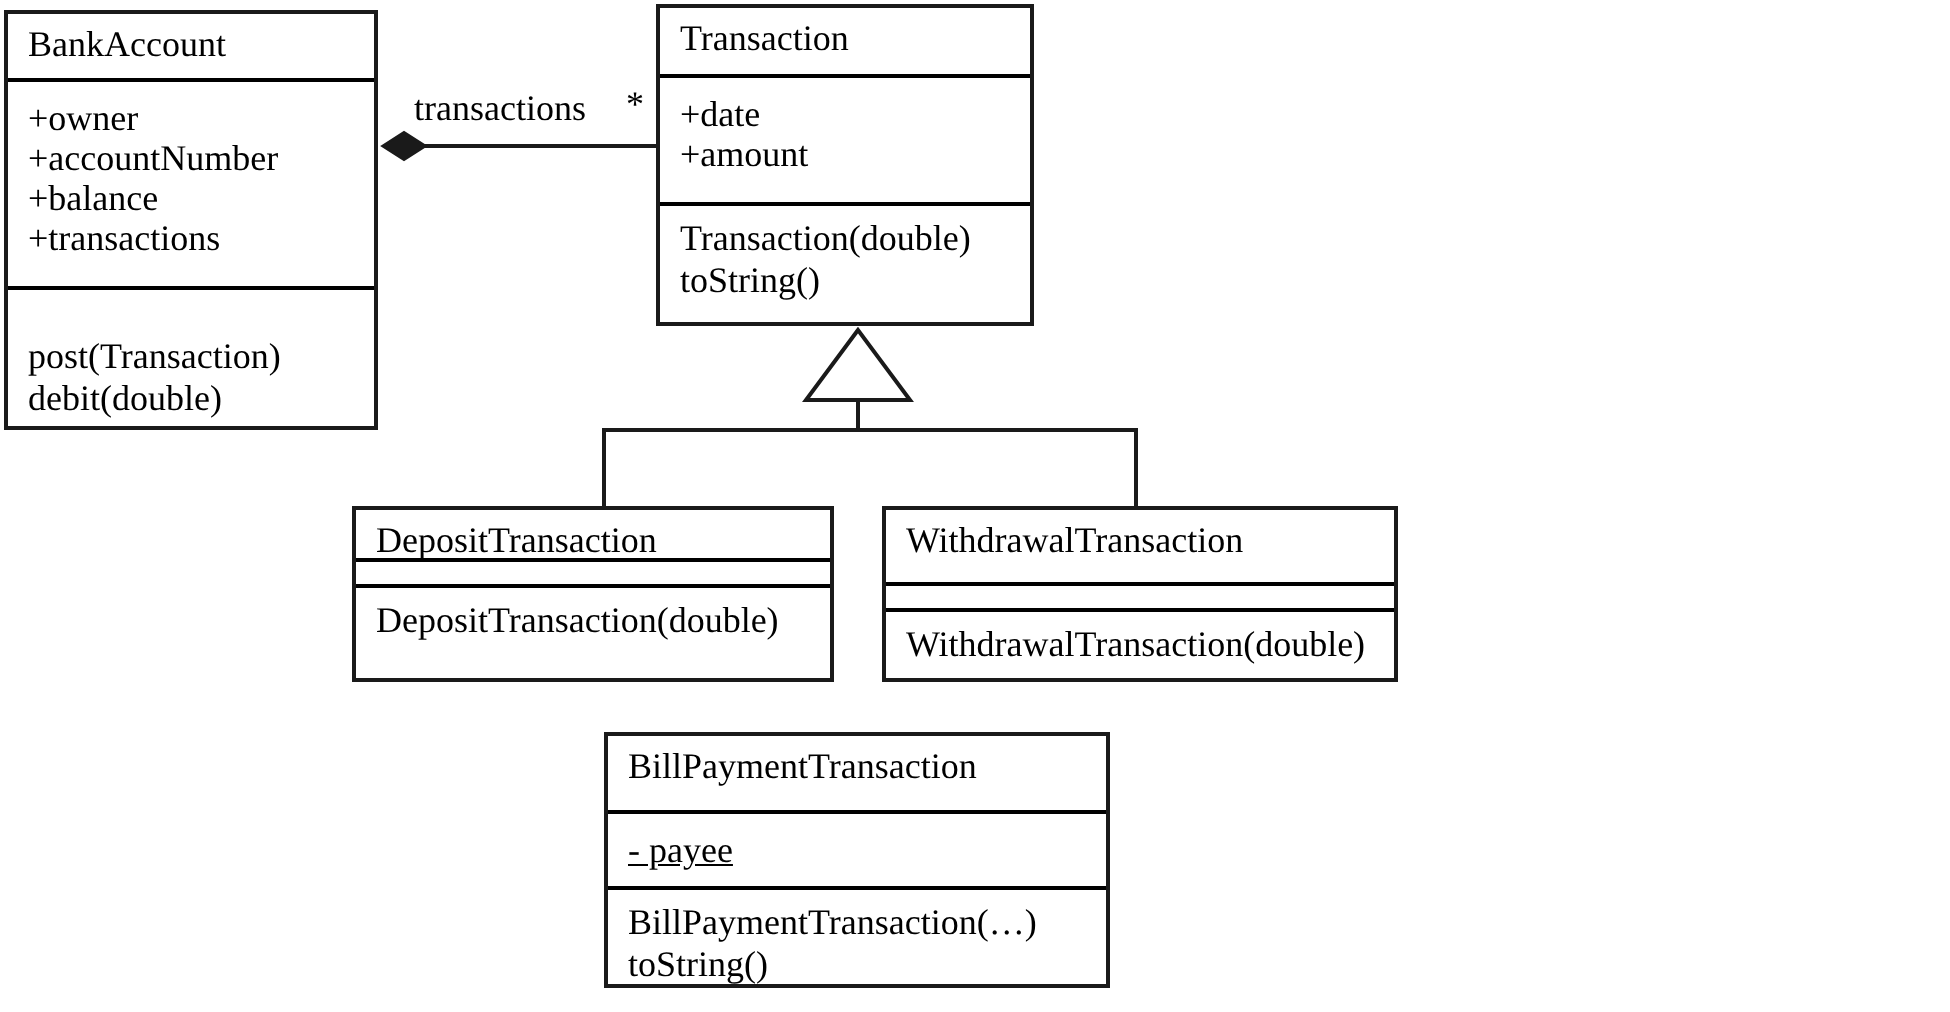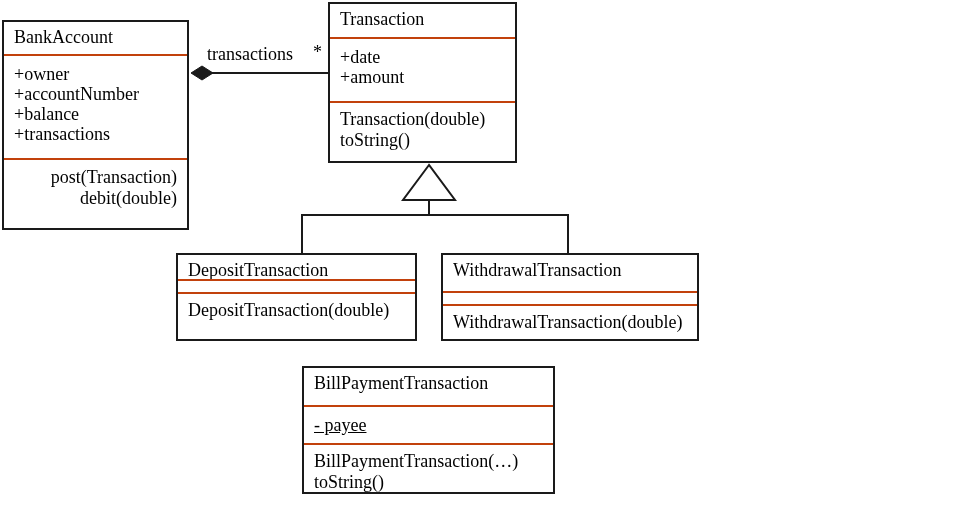--- a/index.html
+++ b/index.html
@@ -31,21 +31,21 @@
     font-size: 18px;
     line-height: 21px;
   }
   .uml-title {
     box-sizing: border-box;
     padding: 5px 10px 0 10px;
     flex: 0 0 auto;
   }
   .uml-compartment {
     box-sizing: border-box;
-    border-top: 2px solid #c2410c;
+    border-top: 2px solid #000000;
     padding: 8px 10px 0 10px;
     flex: 0 0 auto;
   }
   .uml-compartment.empty {
     padding: 0;
   }
   .uml-compartment.last {
     flex: 1 1 auto;
   }
   .uml-line {
@@ -72,29 +72,29 @@
     <line x1="211" y1="73" x2="328" y2="73" stroke="#1a1a1a" stroke-width="2"></line>
     <polygon points="191,73 202,66 213,73 202,80" fill="#1a1a1a" stroke="#1a1a1a" stroke-width="1"></polygon>
 
     <path d="M429,200 L429,215 M302,215 L568,215 M302,214 L302,254 M568,214 L568,254" fill="none" stroke="#1a1a1a" stroke-width="2"></path>
     <polygon points="429,165 403,200 455,200" fill="#ffffff" stroke="#1a1a1a" stroke-width="2"></polygon>
   </svg>
 
   <div class="edge-label" style="left:207px; top:45px;text-align:right;">transactions</div>
   <div class="edge-label" style="left:313px; top:43px;">*</div>
 
-  <div class="uml-class" style="left:2px; top:20px; width:187px; height:210px;">
+  <div class="uml-class" style="left:2px; top:5px; width:187px; height:210px;">
     <div class="uml-title" style="height:32px;">BankAccount</div>
     <div class="uml-compartment" style="height:104px;">
       <div class="uml-line">+owner</div>
       <div class="uml-line">+accountNumber</div>
       <div class="uml-line">+balance</div>
       <div class="uml-line">+transactions</div>
     </div>
-    <div class="uml-compartment last" style="padding-top:7px;text-align:right;">
+    <div class="uml-compartment last" style="padding-top:23px;">
       <div class="uml-line method">post(Transaction)</div>
       <div class="uml-line method">debit(double)</div>
     </div>
   </div>
 
   <div class="uml-class" style="left:328px; top:2px; width:189px; height:161px;">
     <div class="uml-title" style="height:33px;">Transaction</div>
     <div class="uml-compartment" style="height:64px;">
       <div class="uml-line">+date</div>
       <div class="uml-line">+amount</div>

